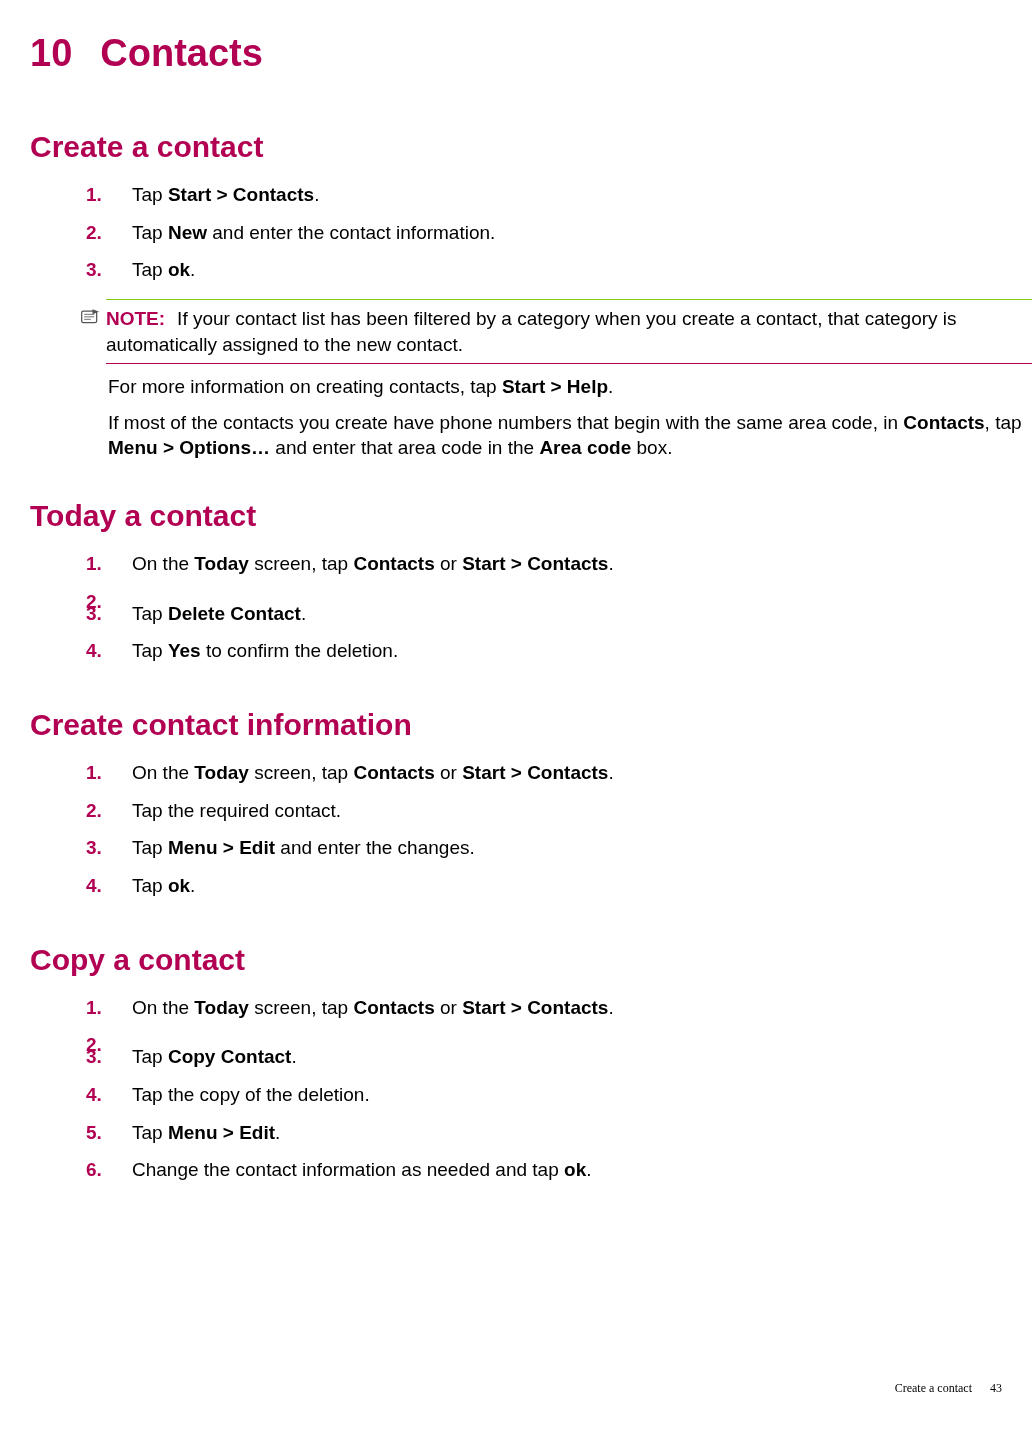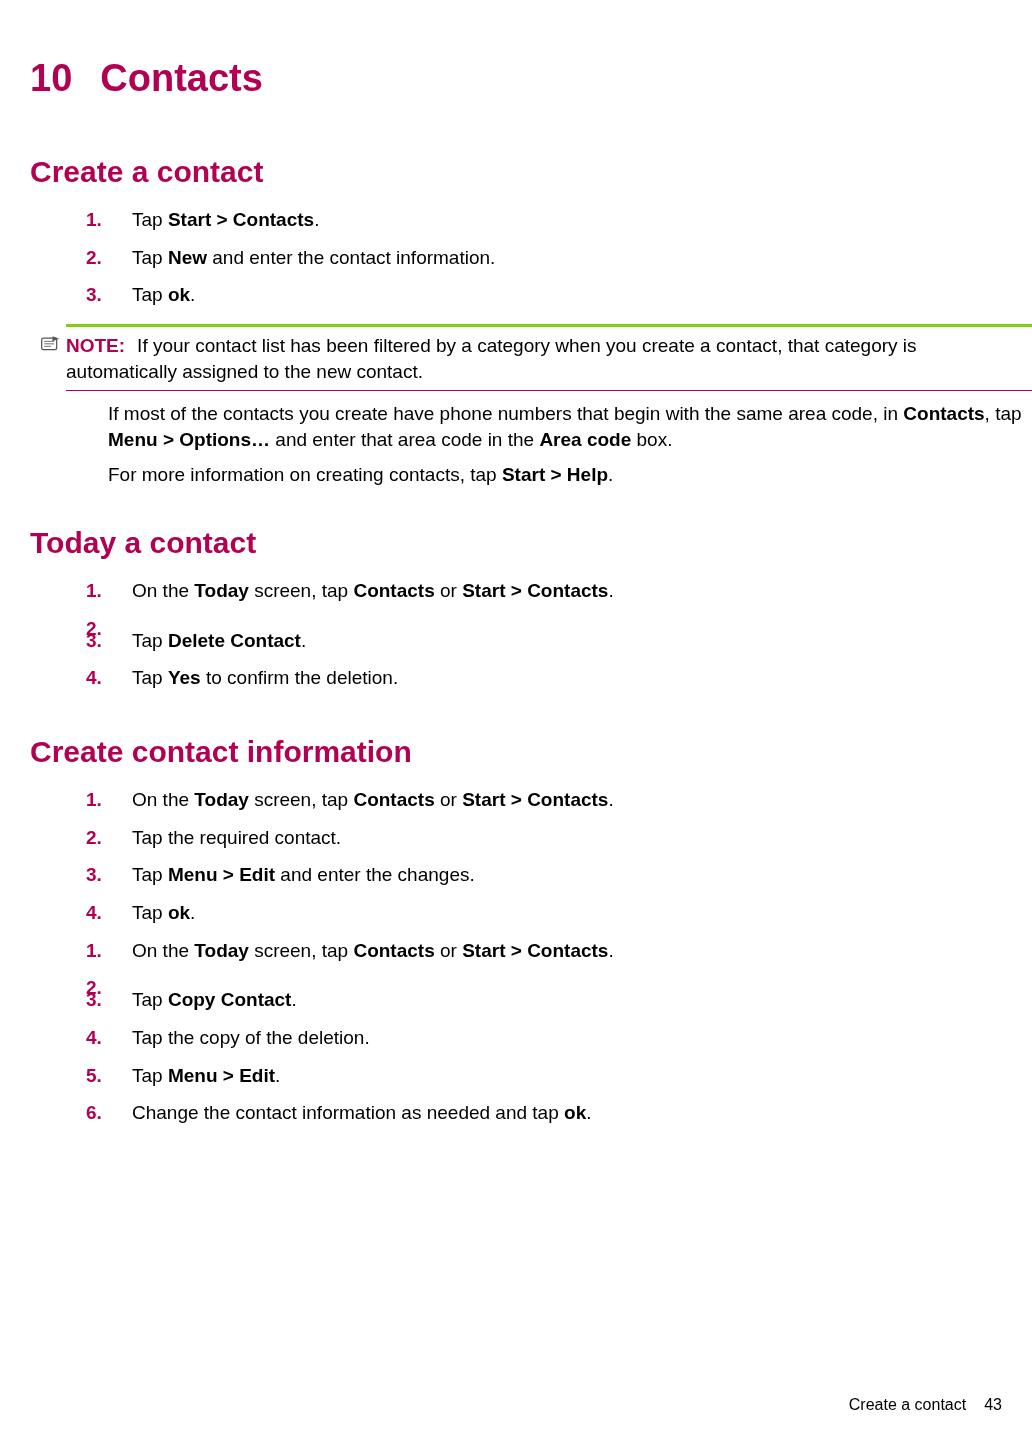--- a/index.html
+++ b/index.html
@@ -7,21 +7,21 @@
     margin: 0;
     padding: 0;
     width: 1032px;
     background: #fff;
     font-family: Arial, Helvetica, sans-serif;
     color: #000;
   }
   .page {
     width: 1032px;
     min-height: 1444px;
-    padding: 42px 0 0 30px;
+    padding: 17px 0 0 30px;
     position: relative;
   }
   h1.chapter {
     font-size: 38px;
     font-weight: bold;
     color: #b20052;
     margin: 15px 0 55px 0;
   }
   h1.chapter .chapnum { display: inline-block; margin-right: 28px; }
   h2.section {
@@ -43,22 +43,22 @@
   }
   ol.steps > li .num {
     position: absolute;
     left: 0;
     top: 6px;
     color: #b20052;
     font-weight: bold;
   }
   .bold { font-weight: bold; }
   .note-block {
-    margin: 10px 0 10px 36px;
-    border-top: 3px solid #84cc16;
+    margin: 10px 0 10px 76px;
+    border-top: 1px solid #84cc16;
     border-bottom: 1px solid #b20052;
     padding: 6px 0 6px 0;
     position: relative;
     font-size: 19px;
     line-height: 1.35;
   }
   .note-block .note-icon {
     position: absolute;
     left: -26px;
     top: 6px;
@@ -69,23 +69,24 @@
     font-weight: bold;
     margin-right: 12px;
   }
   .para {
     margin: 10px 0 10px 78px;
     font-size: 19px;
     line-height: 1.35;
   }
   .footer {
     position: absolute;
-    bottom: 30px;
+    bottom: 48px;
     right: 30px;
-    font-size: 16px;
+    font-size: 12px;
+    font-family: Liberation Serif, serif;
   }
   .footer .sectname { margin-right: 18px; }
   svg.noteicon { width: 20px; height: 18px; }
 </style>
 </head>
 <body>
 
 <div class="page">
 
   <h1 class="chapter">
@@ -106,42 +107,43 @@
           <line x1="5" y1="8" x2="17" y2="8" stroke="#555" stroke-width="1"></line>
           <line x1="5" y1="11" x2="17" y2="11" stroke="#555" stroke-width="1"></line>
           <line x1="5" y1="14" x2="13" y2="14" stroke="#555" stroke-width="1"></line>
           <path d="M15 2 L23 5 L15 8 Z" fill="#555"></path>
         </svg>
     </span>
     <span class="note-label">NOTE:</span><span>If your contact list has been filtered by a category when you create a contact, that category is automatically assigned to the new contact.</span>
   </div>
 
   <p class="para">
-    <span>If most of the contacts you create have phone numbers that begin with the same area code, in </span><span class="bold">Contacts</span><span>, tap </span><span class="bold">Menu &gt; Options…</span><span> and enter that area code in the </span><span class="bold">Area code</span><span> box.</span>
+    <span>For more information on creating contacts, tap </span><span class="bold">Start &gt; Help</span><span>.</span>
   </p>
   <p class="para">
-    <span>For more information on creating contacts, tap </span><span class="bold">Start &gt; Help</span><span>.</span>
+    <span>If most of the contacts you create have phone numbers that begin with the same area code, in </span><span class="bold">Contacts</span><span>, tap </span><span class="bold">Menu &gt; Options…</span><span> and enter that area code in the </span><span class="bold">Area code</span><span> box.</span>
   </p>
 
   <h2 class="section">Today a contact</h2>
   <ol class="steps">
     <li><span class="num">1.</span><span>On the </span><span class="bold">Today</span><span> screen, tap </span><span class="bold">Contacts</span><span> or </span><span class="bold">Start &gt; Contacts</span><span>.</span></li>
     <li><span class="num">2.</span></li>
     <li><span class="num">3.</span><span>Tap </span><span class="bold">Delete Contact</span><span>.</span></li>
     <li><span class="num">4.</span><span>Tap </span><span class="bold">Yes</span><span> to confirm the deletion.</span></li>
   </ol>
 
   <h2 class="section">Create contact information</h2>
   <ol class="steps">
     <li><span class="num">1.</span><span>On the </span><span class="bold">Today</span><span> screen, tap </span><span class="bold">Contacts</span><span> or </span><span class="bold">Start &gt; Contacts</span><span>.</span></li>
     <li><span class="num">2.</span><span>Tap the required contact.</span></li>
     <li><span class="num">3.</span><span>Tap </span><span class="bold">Menu &gt; Edit</span><span> and enter the changes.</span></li>
     <li><span class="num">4.</span><span>Tap </span><span class="bold">ok</span><span>.</span></li>
   </ol>
 
+  <h2 class="section">Copy a contact</h2>
   <ol class="steps">
     <li><span class="num">1.</span><span>On the </span><span class="bold">Today</span><span> screen, tap </span><span class="bold">Contacts</span><span> or </span><span class="bold">Start &gt; Contacts</span><span>.</span></li>
     <li><span class="num">2.</span></li>
     <li><span class="num">3.</span><span>Tap </span><span class="bold">Copy Contact</span><span>.</span></li>
     <li><span class="num">4.</span><span>Tap the copy of the deletion.</span></li>
     <li><span class="num">5.</span><span>Tap </span><span class="bold">Menu &gt; Edit</span><span>.</span></li>
     <li><span class="num">6.</span><span>Change the contact information as needed and tap </span><span class="bold">ok</span><span>.</span></li>
   </ol>
 
 

